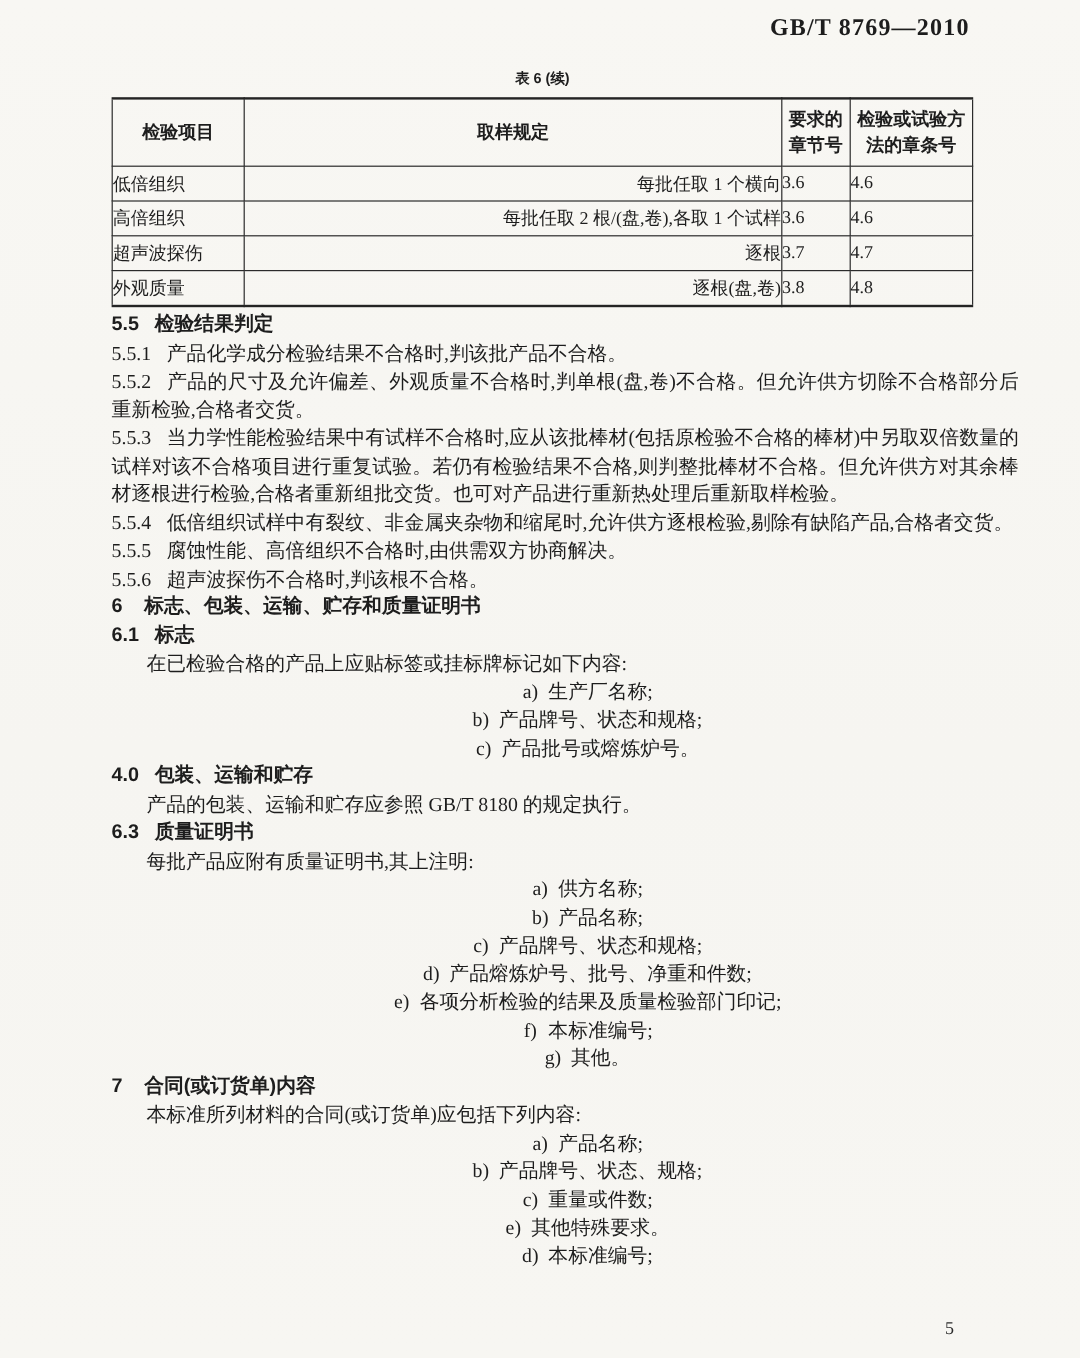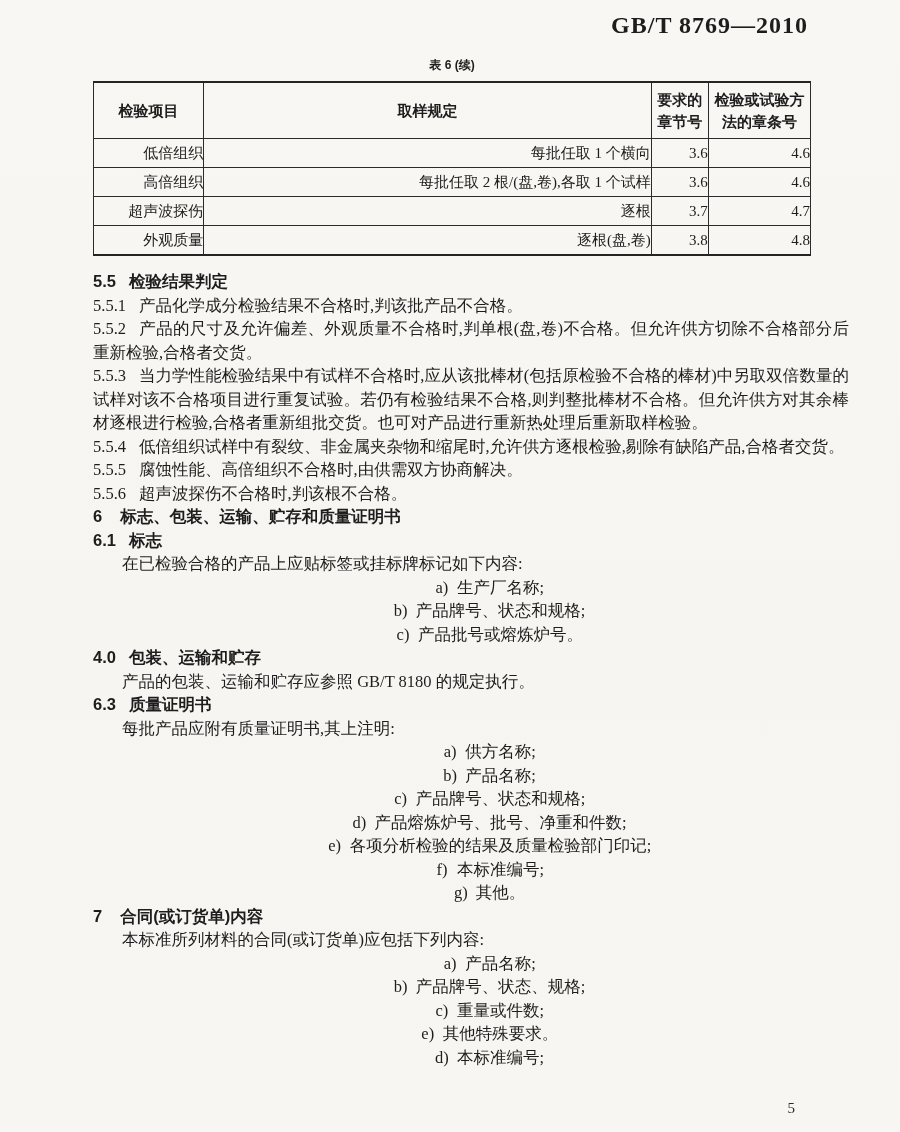--- a/index.html
+++ b/index.html
@@ -10,21 +10,21 @@
   }
   .page{
     position:relative;
     width:900px;height:1132px;
     background:linear-gradient(180deg,#f8f7f3 0%,#f6f5f1 55%,#f7f6f2 100%);
     color:#1d1d1d;
     overflow:hidden;
   }
   .std-num{
     position:absolute;top:12px;right:92px;
-    font-size:24px;font-weight:700;letter-spacing:1px;
+    font-size:20px;font-weight:700;letter-spacing:1px;
     font-family:"Liberation Serif","DejaVu Serif",serif;
     margin-left:37px;
   }
   .doc{position:absolute;left:93px;top:0;width:756px;}
   .caption{
     margin-top:53px;width:718px;height:24px;line-height:24px;
     text-align:center;font-weight:700;font-size:12px;
     font-family:"Liberation Sans","DejaVu Sans",sans-serif;
   }
   table.spec{
@@ -38,28 +38,28 @@
     border:1.2px solid #2b2b2b;
     padding:0;
     vertical-align:middle;
   }
   table.spec th{
     height:55px;font-weight:600;text-align:center;
     font-family:"Liberation Sans","DejaVu Sans",sans-serif;
     line-height:22px;font-size:15px;
   }
   table.spec td{height:28px;}
-  td.c{text-align:right;}
+  td.c{text-align:left;}
   td.l{text-align:right;padding-left:13px;}
   .col-item{width:110px;}
   .col-sampling{width:447px;}
   .col-req{width:57px;}
   .col-method{width:102px;}
 
-  .blocks{font-size:16.5px;line-height:23.5px;margin-top:14px;}
+  .blocks{font-size:16.5px;line-height:23.5px;margin-top:3px;}
   .blocks p{margin:0;}
   .clause{text-align:justify;}
   .h1,.h2{
     font-family:"Liberation Sans","DejaVu Sans",sans-serif;
     font-weight:700;font-size:16.5px;text-align:left;
   }
   .num{margin-right:13px;}
   .h1 .num{margin-right:18px;}
   .para{padding-left:29px;text-align:left;}
   .li{padding-left:29px;text-align:center;}

